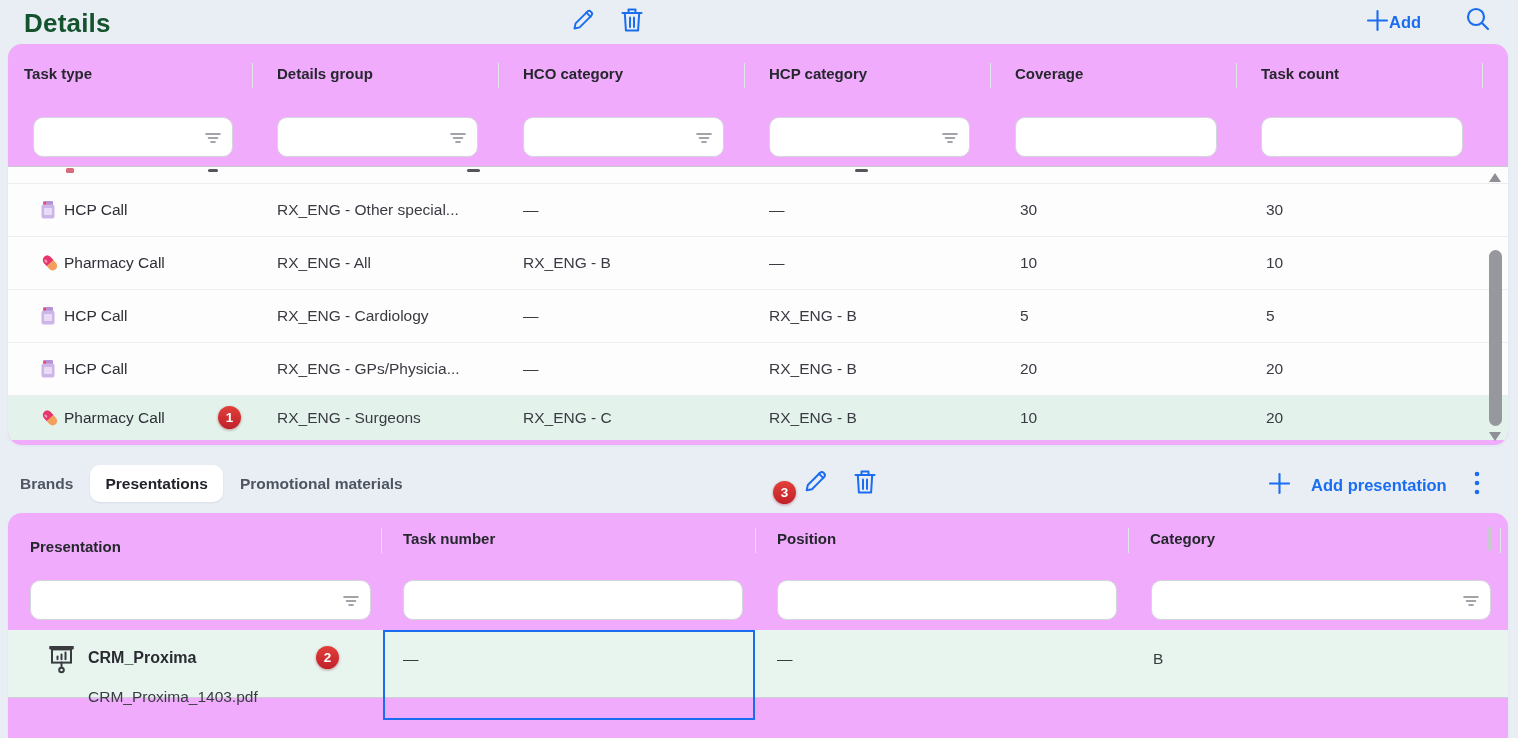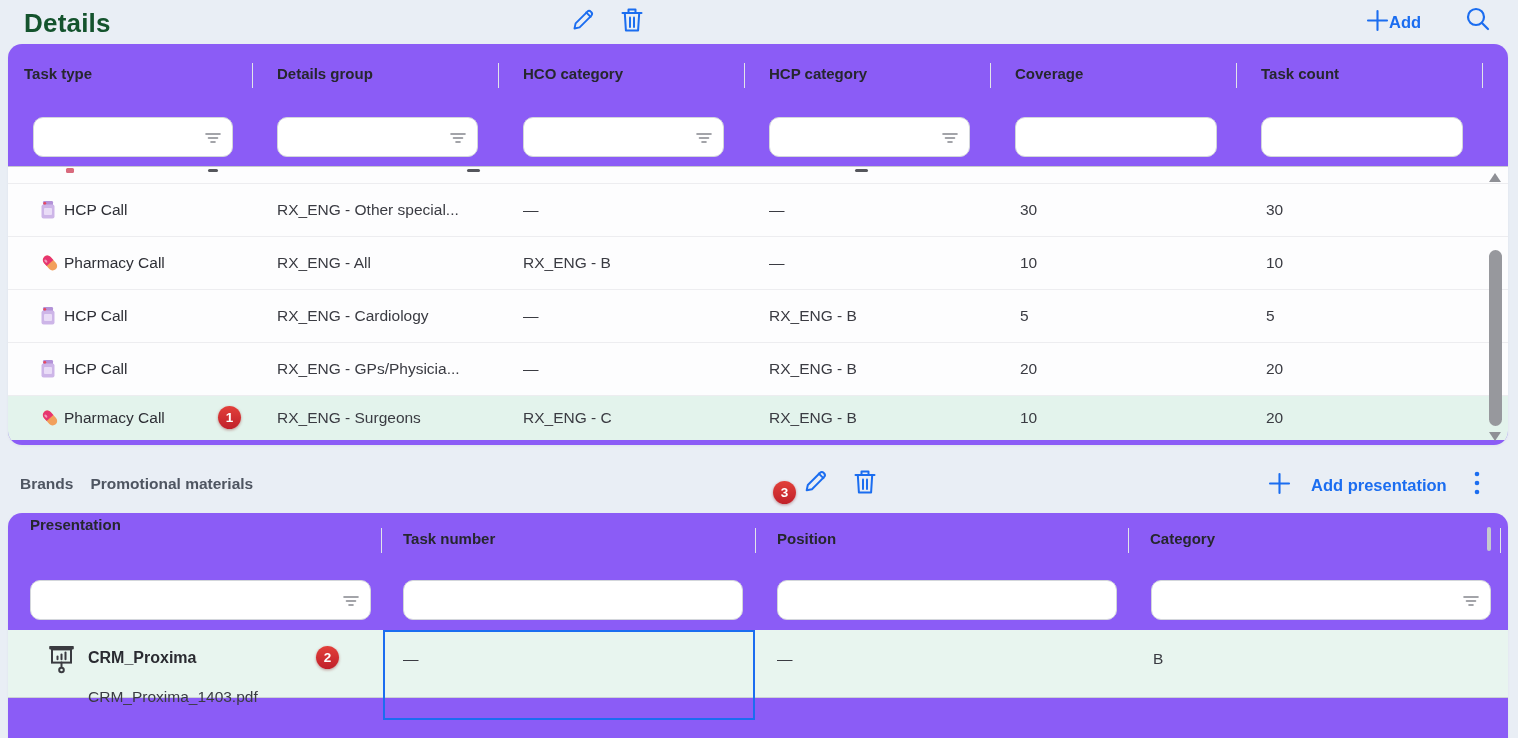--- a/index.html
+++ b/index.html
@@ -8,21 +8,21 @@
   .page { position:relative; width:1518px; height:738px; }
   .abs { position:absolute; }
 
   
   .title { left:24px; top:8px; font-size:26px; font-weight:700; color:#14532d; letter-spacing:.2px; }
   .icon-btn { background:none; border:none; cursor:pointer; padding:0; display:flex; align-items:center; justify-content:center; }
   .add-btn { display:flex; align-items:center; background:none; border:none; cursor:pointer; color:#1b6df0; font-family:inherit; }
   .add-btn .lbl { font-size:16.5px; font-weight:700; }
 
   
-  .panel { position:absolute; left:8px; width:1500px; background:#8b5cf6; border-radius:14px; box-shadow:0 1px 3px rgba(25,39,68,.05); }
+  .panel { position:absolute; left:8px; width:1500px; background:#f0abfc; border-radius:14px; box-shadow:0 1px 3px rgba(25,39,68,.05); }
   .panel-tasks { top:44px; height:401px; overflow:hidden; }
   .panel-pres  { top:513px; height:225px; border-radius:14px 14px 0 0; overflow:hidden; }
 
   .col-label { position:absolute; top:21px; font-size:15px; font-weight:700; color:#26272e; white-space:nowrap; }
   .vsep { position:absolute; top:19px; width:1px; height:25px; background:#e2e5e9; }
 
   .fwrap { position:absolute; top:73px; height:40px; }
   .fwrap input { width:100%; height:100%; border:1px solid #d3d6db; border-radius:10px; background:#fff; padding:0 34px 0 12px; font:15px "Liberation Sans","DejaVu Sans",sans-serif; color:#3b3c43; outline:none; }
   .fwrap .ficon { position:absolute; right:12px; top:13px; pointer-events:none; }
 
@@ -245,20 +245,21 @@
       </div>
     </div>
 
     <div class="sb-up"></div>
     <div class="sb-thumb"></div>
     <div class="sb-dn"></div>
   </section>
 
   <div class="abs tabs">
     <span class="tab">Brands</span>
+    <span class="tab active">Presentations</span>
     <span class="tab">Promotional materials</span>
   </div>
 
   <div class="abs mid-tools">
     <span class="badge" style="left:0;top:13px">3</span>
     <button class="icon-btn abs" style="left:29px;top:1px;width:27px;height:27px">
       <span><svg width="27" height="27" viewBox="0 0 26 26" fill="none" stroke="#1b6df0" stroke-width="1.9" stroke-linecap="round" stroke-linejoin="round">
             <path d="M16.2 5.4l4.4 4.4"></path>
             <path d="M4.5 21.5l1.1-5.1L17.2 4.8a2.7 2.7 0 0 1 3.8 0l.2.2a2.7 2.7 0 0 1 0 3.8L9.6 20.4l-5.1 1.1z"></path>
           </svg></span>
@@ -283,21 +284,21 @@
   </button>
   <button class="abs icon-btn" style="left:1471px;top:471px;width:12px;height:26px">
     <span><svg width="6" height="26" viewBox="0 0 6 26">
           <circle cx="3" cy="4" r="2.3" fill="#1b6df0"></circle>
           <circle cx="3" cy="13" r="2.3" fill="#1b6df0"></circle>
           <circle cx="3" cy="22" r="2.3" fill="#1b6df0"></circle>
         </svg></span>
   </button>
 
   <section class="panel panel-pres">
-    <div class="col-label" style="left:22px;top:3px">Presentation</div>
+    <div class="col-label" style="left:22px;top:25px">Presentation</div>
     <div class="col-label" style="left:395px;top:17px">Task number</div>
     <div class="col-label" style="left:769px;top:17px">Position</div>
     <div class="col-label" style="left:1142px;top:17px">Category</div>
     <div class="vsep" style="left:373px;top:15px"></div>
     <div class="vsep" style="left:747px;top:15px"></div>
     <div class="vsep" style="left:1120px;top:15px"></div>
     <div class="vsep" style="left:1492px;top:15px"></div>
     <div class="mini-sb"></div>
 
     <div class="fwrap" style="left:22px;top:67px;width:341px">

